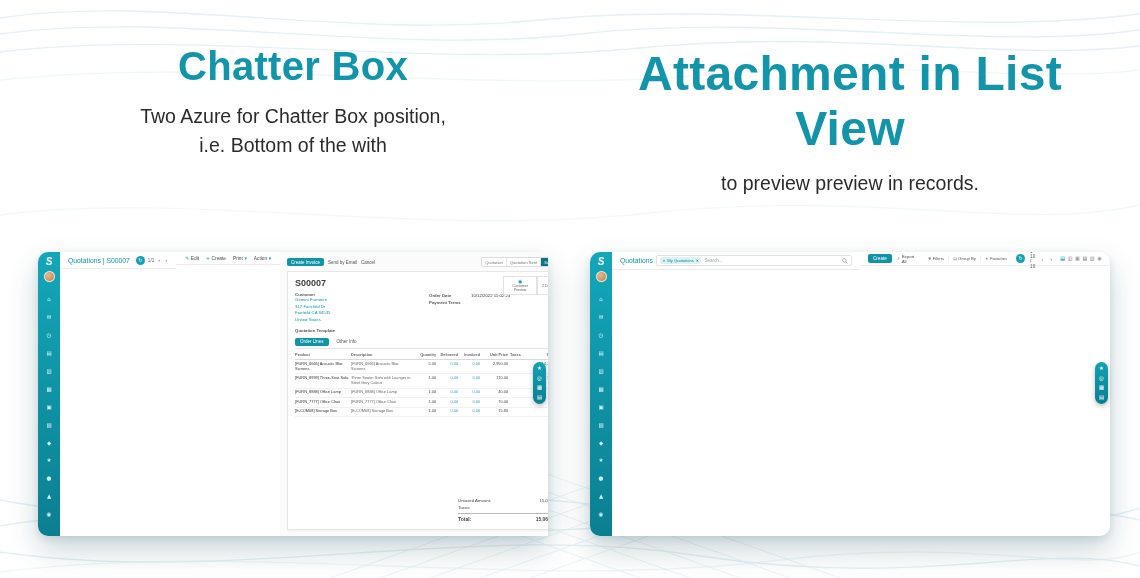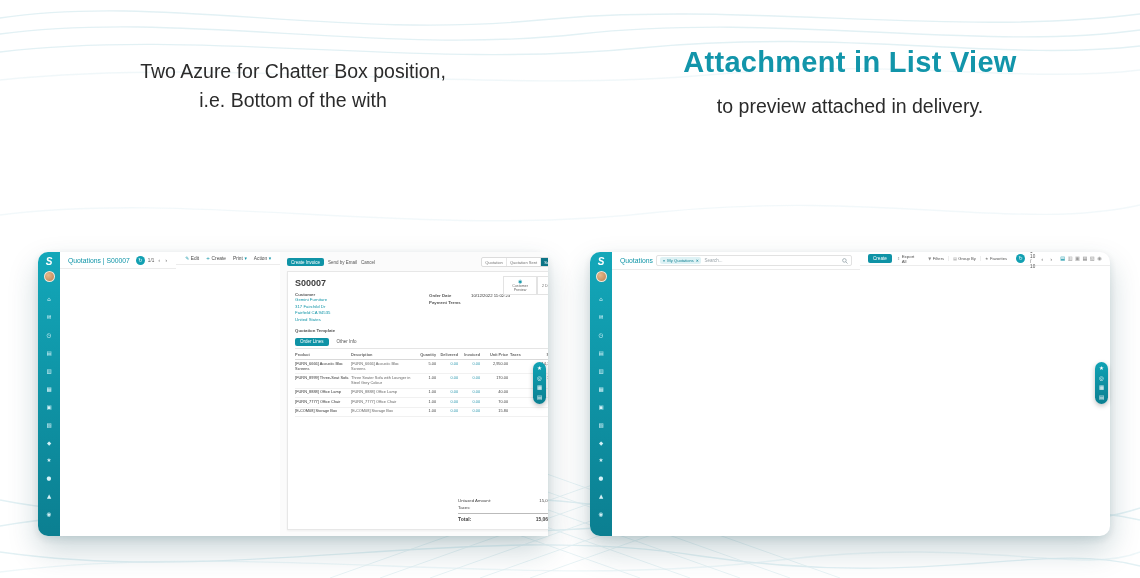--- a/index.html
+++ b/index.html
@@ -6,21 +6,21 @@
   html,body{width:1140px;height:578px}
   body{position:relative;background:#ffffff;font-family:"Liberation Sans",sans-serif;overflow:hidden}
   #bg{position:absolute;left:0;top:0;z-index:0}
 
   
   .hero{position:absolute;text-align:center;z-index:2}
   .hero-left{left:58px;top:44px;width:470px}
   .hero-right{left:600px;top:46px;width:500px}
   .hero h1{color:#1295aa;font-weight:bold;letter-spacing:.3px}
   .hero-left h1{font-size:40px}
-  .hero-right h1{font-size:29px}
+  .hero-right h1{font-size:48px}
   .hero .sub{margin-top:13px;font-size:19.5px;line-height:1.5;color:#2b2b2b}
 
   
   .shot{position:absolute;z-index:1;background:#fff;border-radius:10px;box-shadow:0 14px 30px rgba(12,70,82,.22),0 3px 8px rgba(12,70,82,.12);font-size:4.4px;color:#444}
   #shot-form{left:38px;top:252px;width:510px;height:284px}
   #shot-list{left:590px;top:252px;width:520px;height:284px}
 
   .sidebar{position:absolute;left:0;top:0;bottom:0;width:22px;background:linear-gradient(180deg,#13a7b9,#0b7f91);border-radius:10px 0 0 10px;display:flex;flex-direction:column;align-items:center;padding:5px 0 6px}
   .logo{color:#fff;font-weight:bold;font-size:10px;font-style:italic;line-height:1}
   .avatar{width:11px;height:11px;border-radius:50%;background:radial-gradient(circle at 35% 35%,#e8b98b,#b87f4e);border:1px solid rgba(255,255,255,.75);margin:4px 0 3px}
@@ -184,29 +184,30 @@
       <path d="M530,578 L840,468"></path>
     <path d="M640,578 L330,468"></path>
       <path d="M690,578 L380,468"></path>
       <path d="M740,578 L430,468"></path>
     <path d="M790,578 L480,468"></path>
       <path d="M840,578 L530,468"></path>
   </g>
 </svg>
 
 <section class="hero hero-left">
+  <h1>Chatter Box</h1>
   <div class="sub">
     <div>Two Azure for Chatter Box position,</div>
     <div>i.e. Bottom of the with</div>
   </div>
 </section>
 <section class="hero hero-right">
   <h1>Attachment in List View</h1>
   <div class="sub">
-    <div>to preview attached in delivery.</div>
+    <div>to preview preview in records.</div>
   </div>
 </section>
 
 <div class="shot" id="shot-form">
   <aside class="sidebar">
     <div class="logo">S</div>
     <div class="avatar"></div>
     <div class="side-icons">
         <span class="side-ic">⌂</span>
         <span class="side-ic">✉</span>

